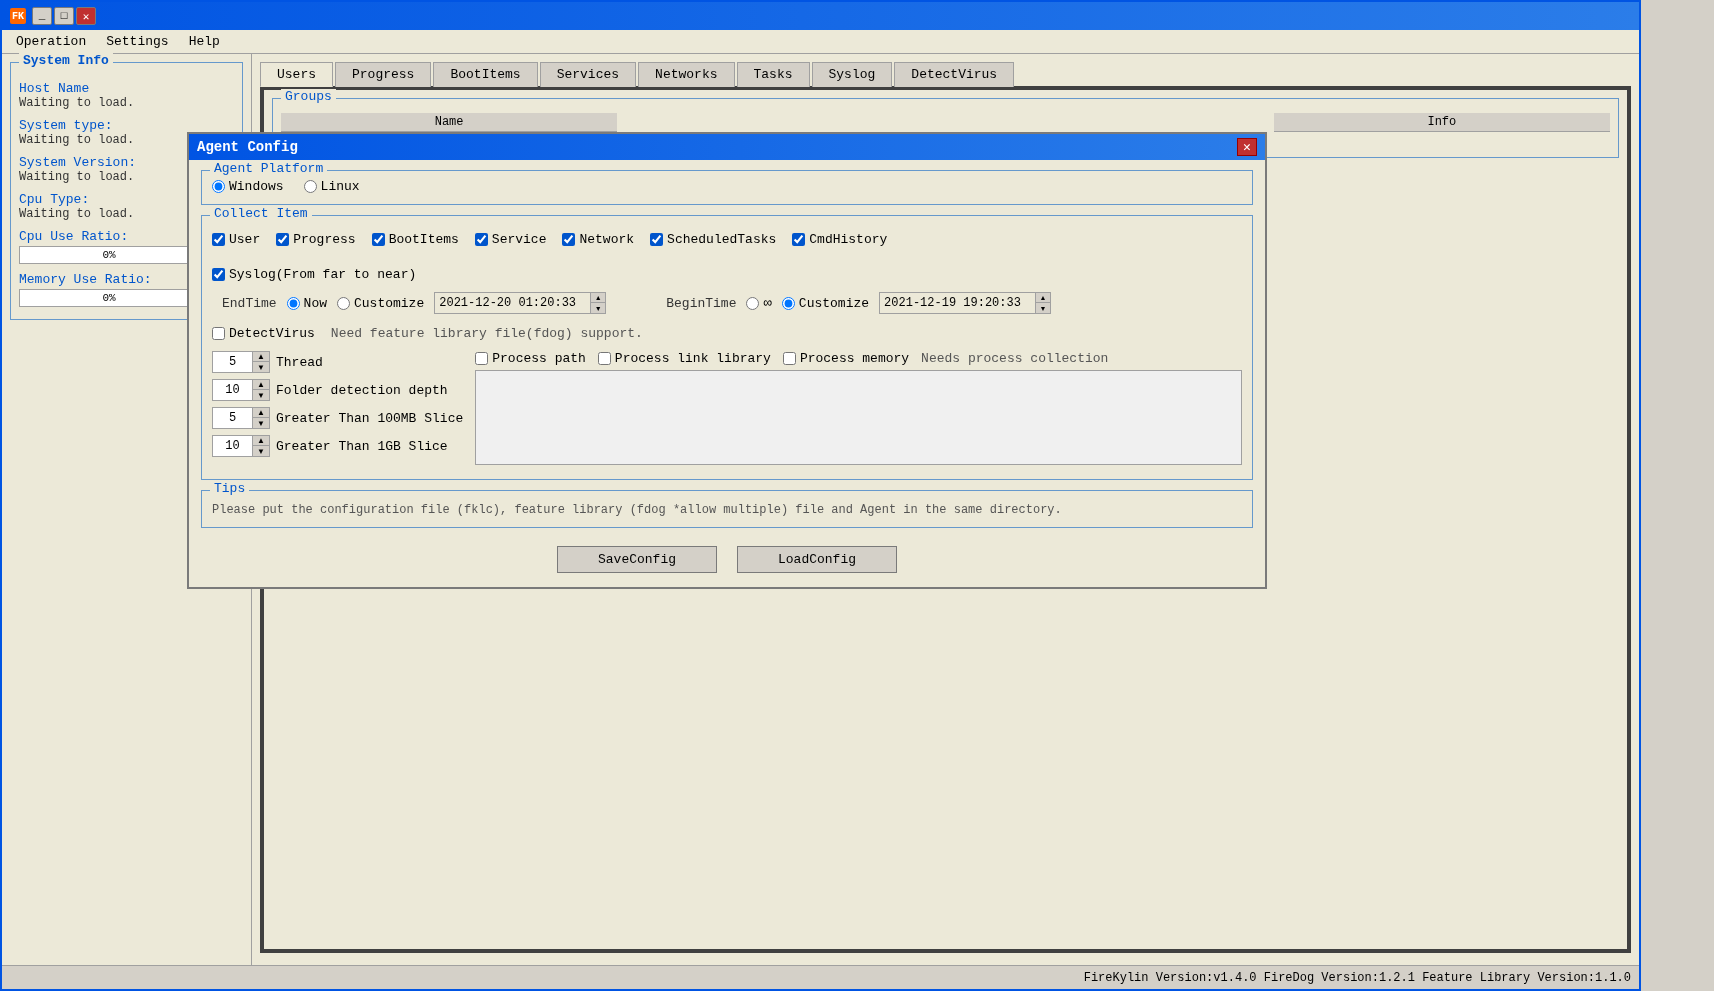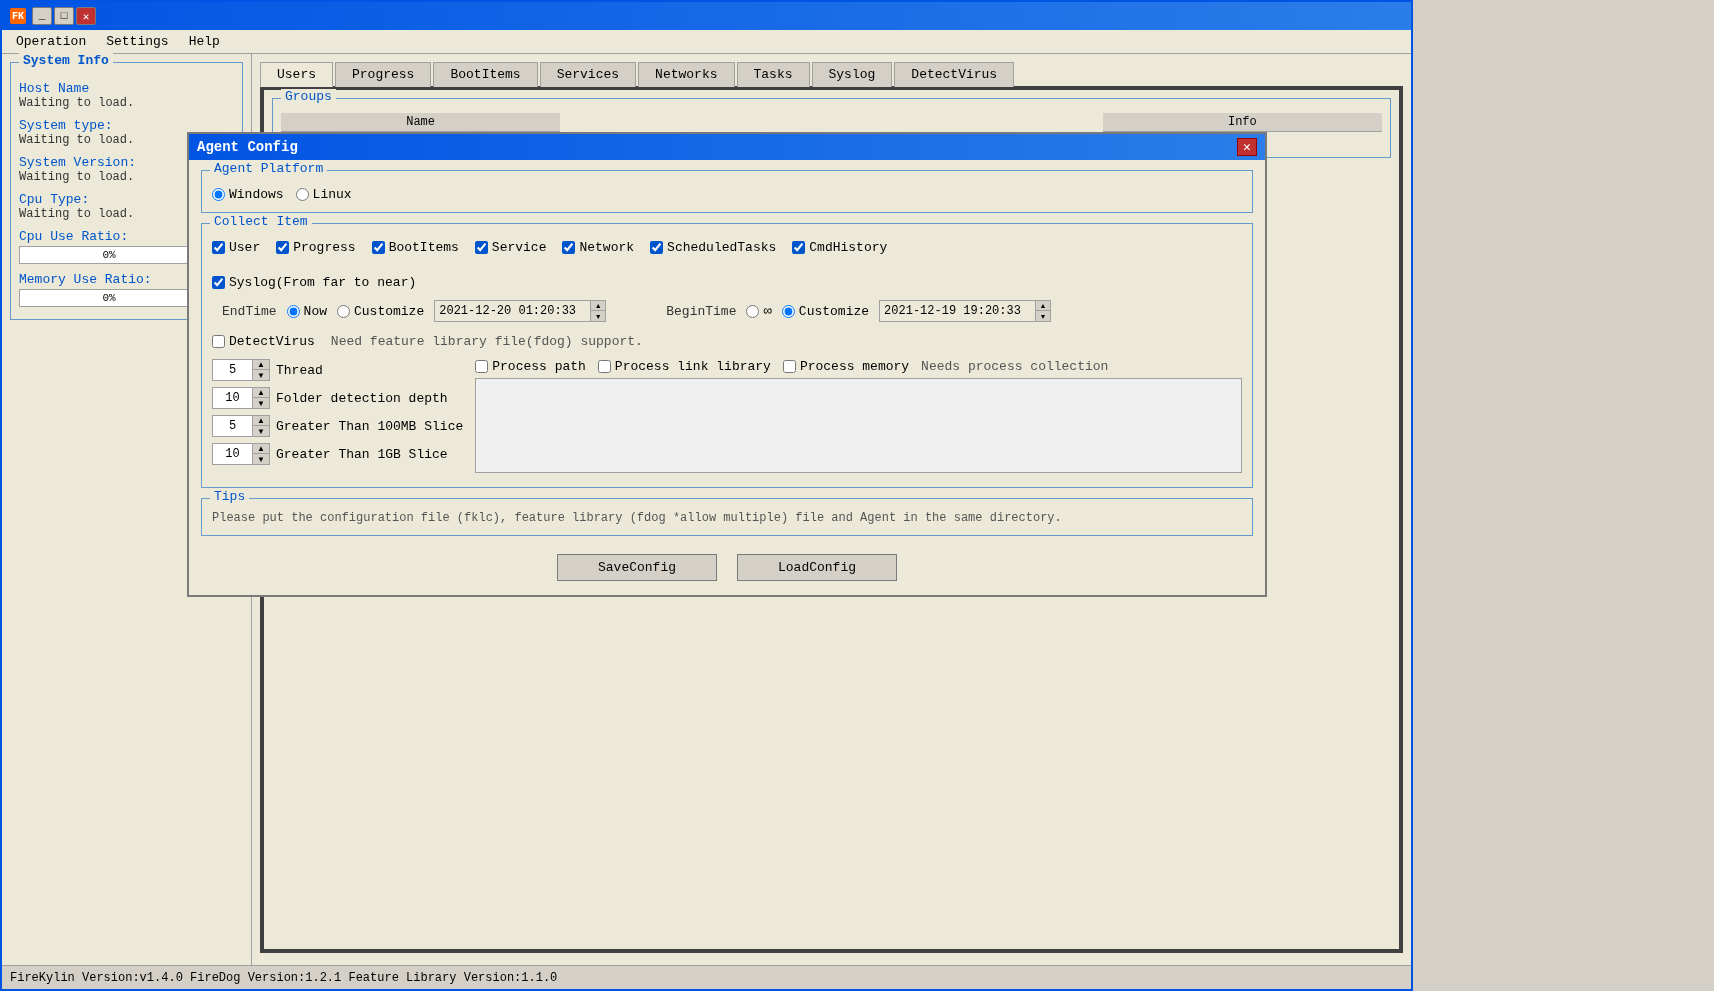--- a/index.html
+++ b/index.html
@@ -8,21 +8,21 @@
       font-size: 13px;
       background: #d4d0c8;
       width: 1714px;
       height: 991px;
       overflow: hidden;
       position: relative;
     }
 
     
     .main-window {
-      width: 1413px;
+      width: 1641px;
       height: 991px;
       background: #14b8a6;
       border: 2px solid #0054e3;
       position: relative;
     }
 
     
     .title-bar {
       background: linear-gradient(to right, #0054e3, #2b7de9);
       height: 28px;
@@ -202,21 +202,21 @@
       left: 0;
       right: 0;
       height: 24px;
       background: #d4d0c8;
       border-top: 1px solid #a0a0a0;
       display: flex;
       align-items: center;
       padding: 0 8px;
       font-size: 12px;
       font-family: 'Courier New', monospace;
-      justify-content: flex-start;
+      justify-content: flex-end;
     }
 
     .modal {
       background: #ece9d8;
       border: 2px solid #7a7a7a;
       width: 1080px;
       font-family: 'Courier New', monospace;
       font-size: 13px;
       position: absolute;
       top: 130px;
@@ -266,22 +266,22 @@
       top: -10px;
       left: 8px;
       background: #ece9d8;
       padding: 0 4px;
     }
 
     
     .radio-row {
       display: flex;
       align-items: flex-end;
-      gap: 12px;
-      margin-top: 10px;
+      gap: 20px;
+      margin-top: 2px;
     }
     .radio-label {
       display: flex;
       align-items: center;
       gap: 4px;
       cursor: pointer;
     }
 
     
     .checkbox-row {

